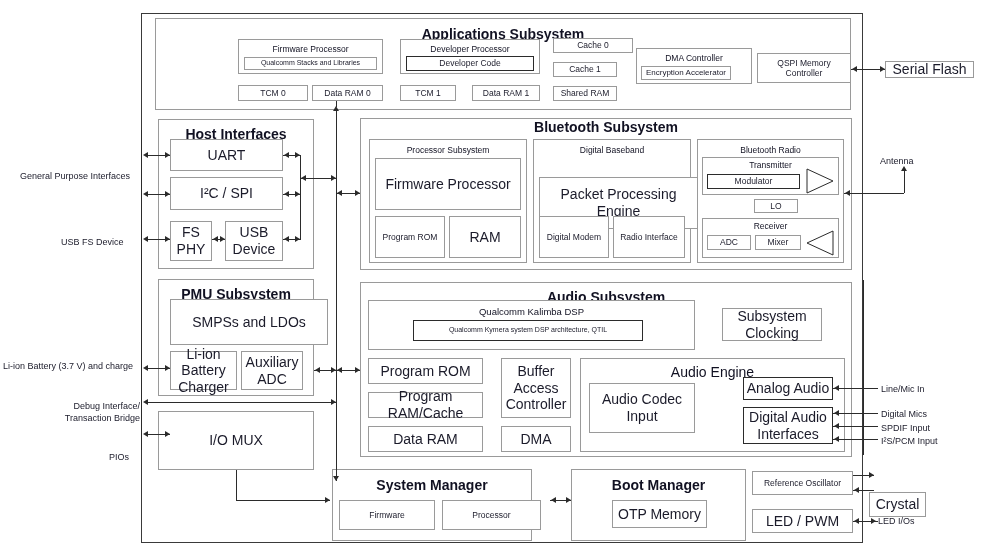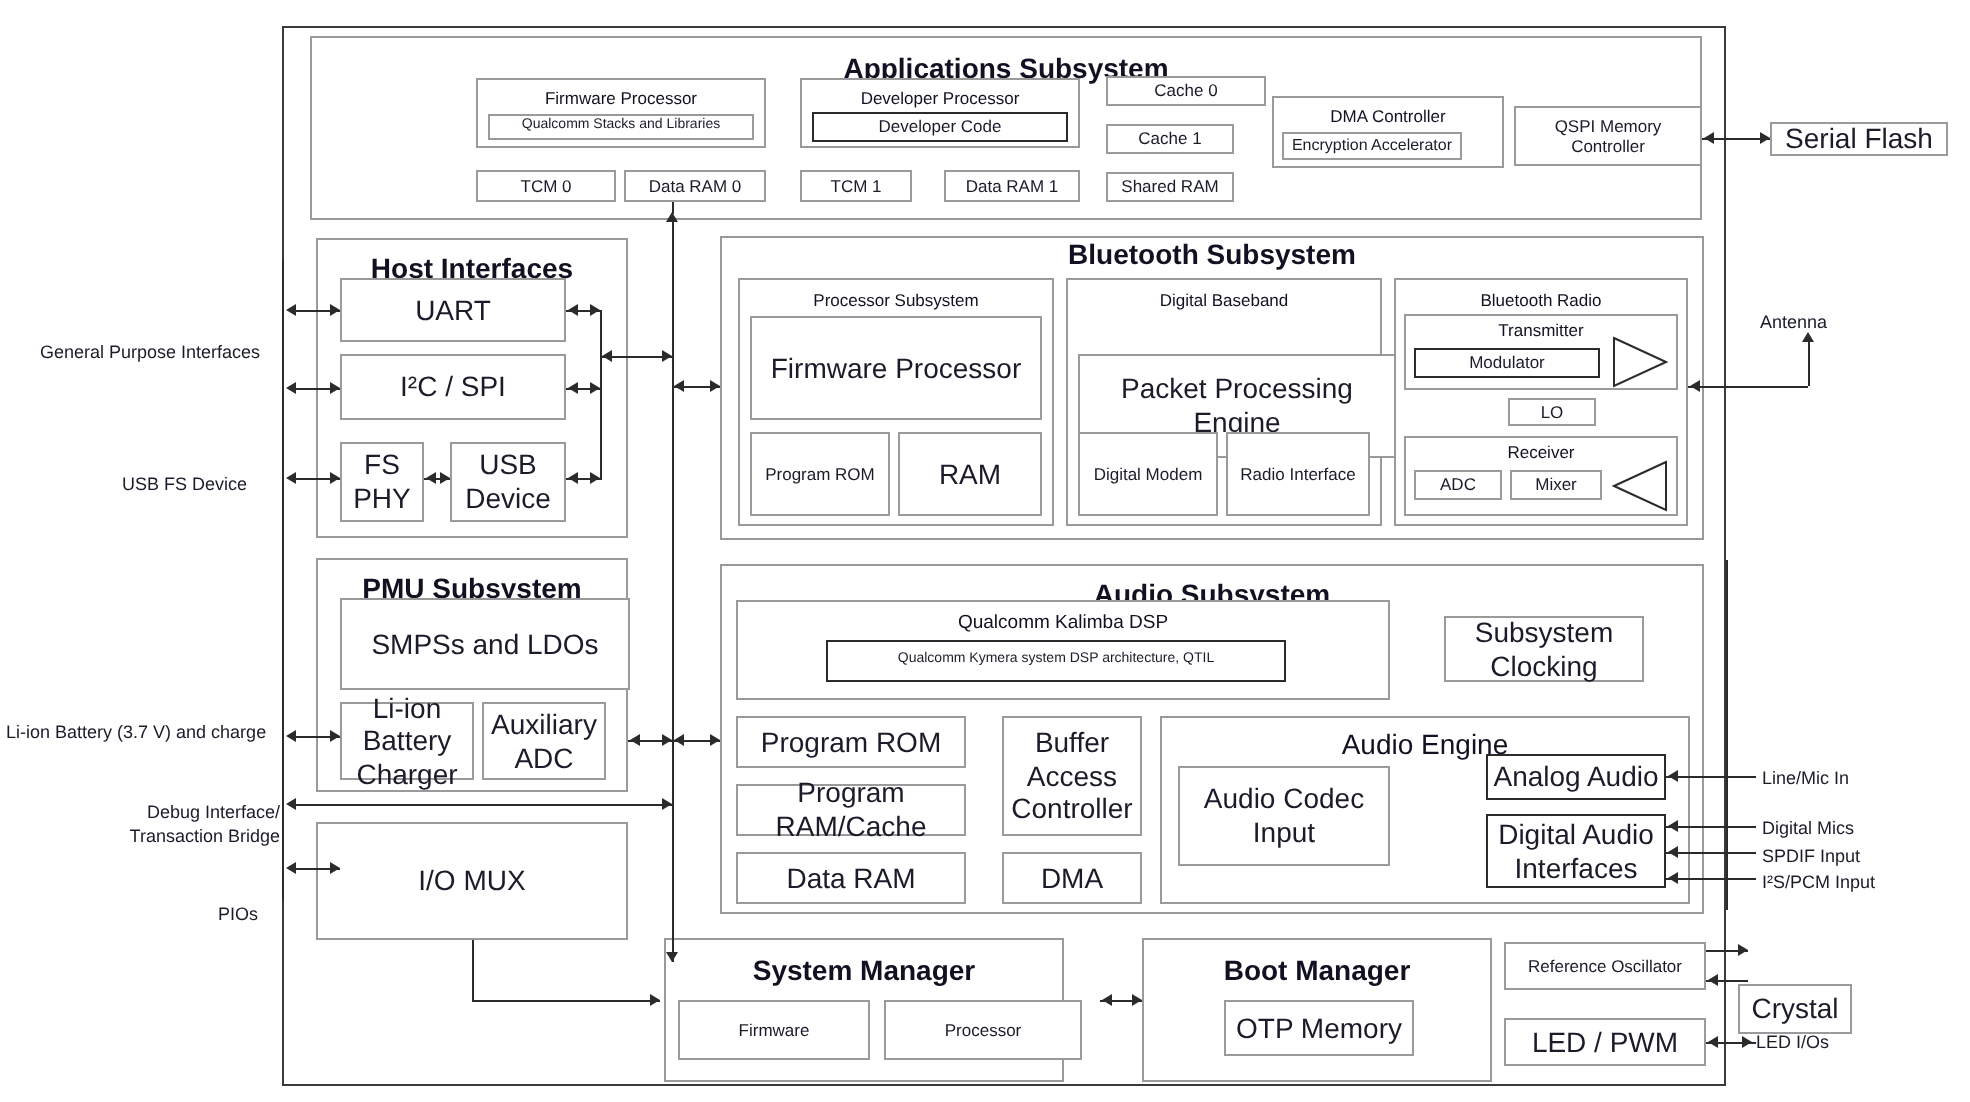--- a/index.html
+++ b/index.html
@@ -118,21 +118,21 @@
     <div class="ttl f9" style="top:6px;">Host Interfaces Subsystem</div>
   </div>
   <div class="bx f9" style="left:170px;top:139px;width:113px;height:32px;">UART</div>
   <div class="bx f9" style="left:170px;top:177px;width:113px;height:33px;">I²C / SPI</div>
   <div class="bx f9" style="left:170px;top:221px;width:42px;height:40px;">FS PHY</div>
   <div class="bx f9" style="left:225px;top:221px;width:58px;height:40px;">USB Device</div>
 
   <div class="bx grp" style="left:158px;top:279px;width:156px;height:117px;">
     <div class="ttl f9" style="top:6px;">PMU Subsystem</div>
   </div>
-  <div class="bx f9" style="left:170px;top:299px;width:145px;height:46px;">SMPSs and LDOs</div>
+  <div class="bx f9" style="left:170px;top:299px;width:158px;height:46px;">SMPSs and LDOs</div>
   <div class="bx f9" style="left:170px;top:351px;width:67px;height:39px;white-space:pre-line;">
     <span>Li-ion Battery
 Charger</span>
   </div>
   <div class="bx f9" style="left:241px;top:351px;width:62px;height:39px;">Auxiliary ADC</div>
 
   <div class="bx f9" style="left:158px;top:411px;width:156px;height:59px;">I/O MUX</div>
 
   <div class="bx grp" style="left:360px;top:118px;width:492px;height:152px;">
     <div class="ttl f9" style="top:0;">Bluetooth Subsystem</div>

